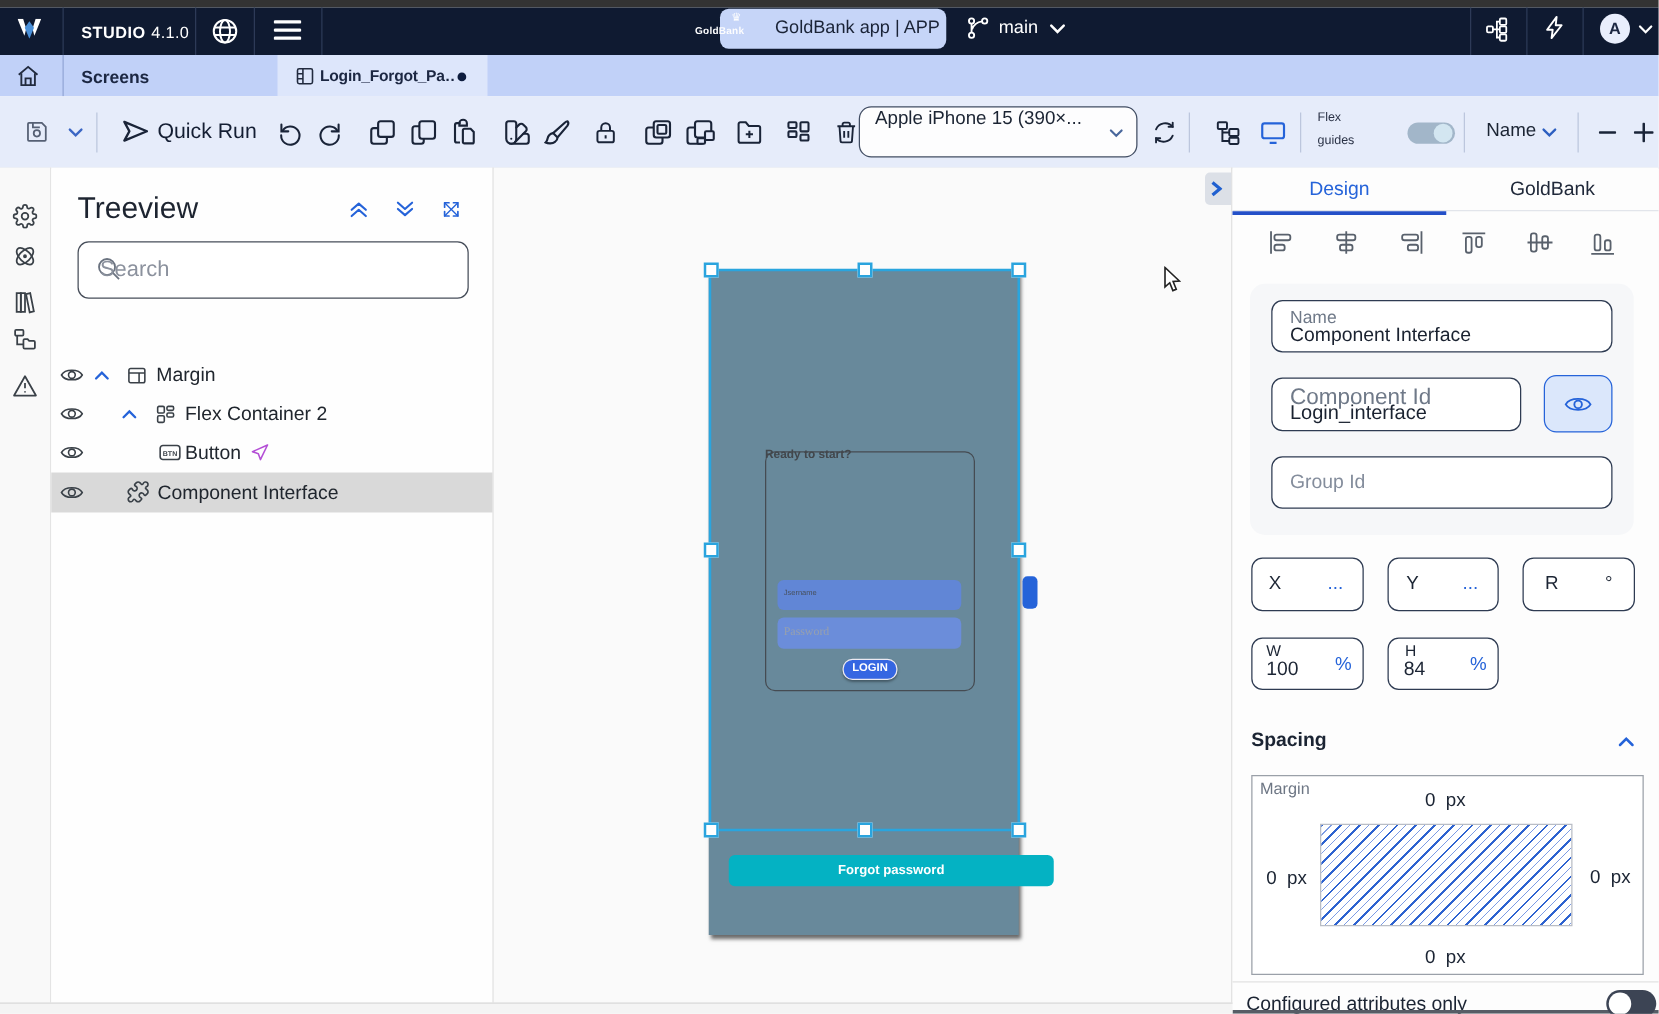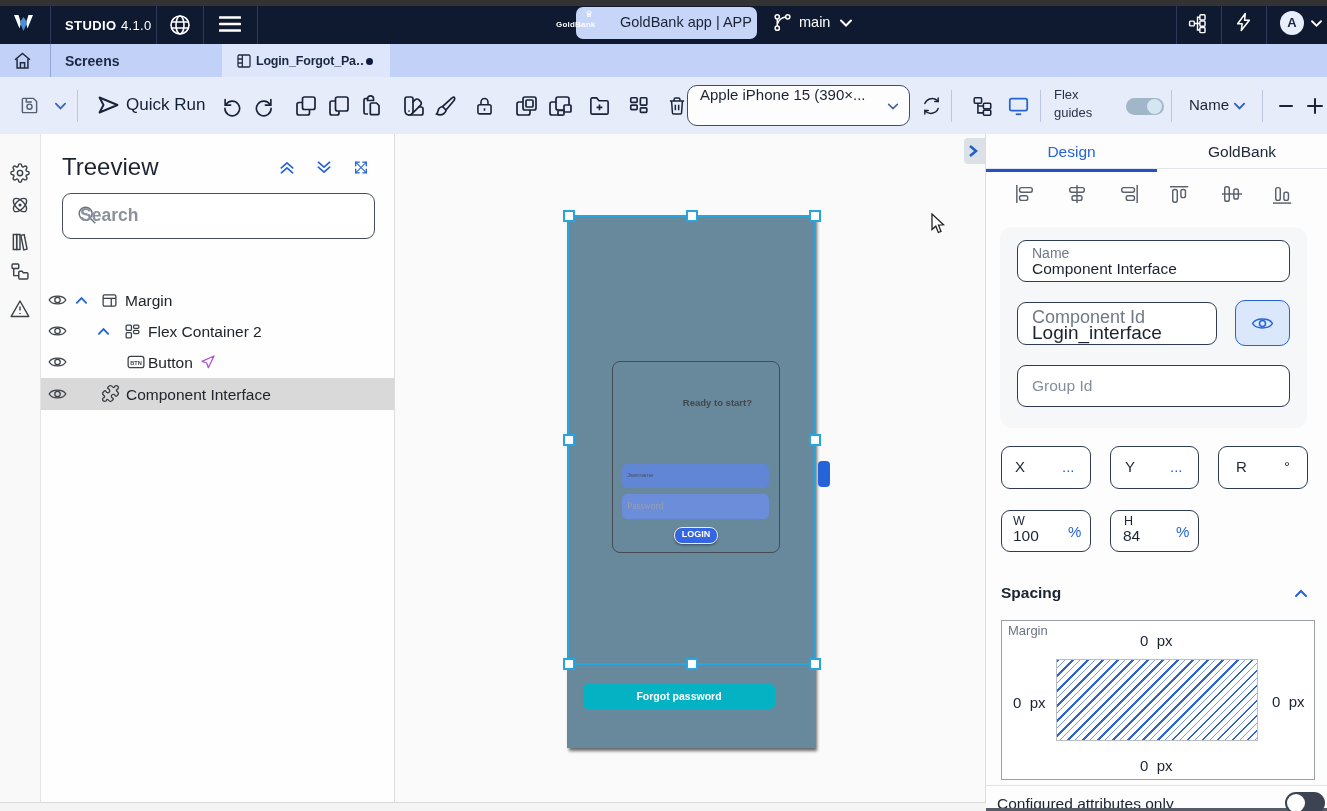--- a/index.html
+++ b/index.html
@@ -197,21 +197,21 @@
     <rect x="13" y="16.5" width="8" height="5.5" rx="1"></rect>
     <path d="M7 9 V12 H13 M7 12 V19.5 H13"></path>
   </svg>
 
   <svg class="abs" style="left:1007px;top:95px;" width="23" height="22" viewBox="0 0 24 24" fill="none" stroke="#2563d9" stroke-width="1.9">
     <rect x="2.5" y="4" width="19" height="13" rx="2"></rect>
     <path d="M9 21 H15"></path>
   </svg>
 
   <div class="abs" style="left:1040px;top:90px;width:1px;height:32px;background:#bcc6dd;"></div>
-  <div class="abs" style="left:1054px;top:86px;color:#2a3246;font-size:13px;line-height:17.5px;">Flex<br>guides</div>
+  <div class="abs" style="left:1054px;top:86px;color:#2a3246;font-size:10px;line-height:17.5px;">Flex<br>guides</div>
   <div class="abs" style="left:1126px;top:98px;width:38px;height:17px;border-radius:9px;background:#a2b6c9;"></div>
   <div class="abs" style="left:1147px;top:99px;width:15px;height:15px;border-radius:50%;background:#d3e6f1;"></div>
   <div class="abs" style="left:1171px;top:90px;width:1px;height:32px;background:#bcc6dd;"></div>
 
   <div class="abs" style="left:1189px;top:96px;color:#1b2433;font-size:15px;">Name</div>
   <svg class="abs" style="left:1233px;top:101px;" width="13" height="10" viewBox="0 0 14 10" fill="none" stroke="#2d5fc0" stroke-width="2" stroke-linecap="round">
       <path d="M2 2.5 L7 7.5 L12 2.5"></path>
     </svg>
   <div class="abs" style="left:1262px;top:90px;width:1px;height:32px;background:#bcc6dd;"></div>
 
@@ -267,21 +267,21 @@
   <svg class="abs" style="left:352px;top:159px;" width="18" height="17" viewBox="0 0 24 24" fill="none" stroke="#2563d9" stroke-width="1.9" stroke-linecap="round" stroke-linejoin="round">
     <path d="M4.5 4.5 L19.5 19.5 M19.5 4.5 L4.5 19.5" stroke-width="1.5"></path>
     <path d="M4.5 9.5 V4.5 H9.5 M14.5 4.5 H19.5 V9.5 M19.5 14.5 V19.5 H14.5 M9.5 19.5 H4.5 V14.5"></path>
   </svg>
 
   <div class="abs" style="left:62px;top:193px;width:313px;height:46px;border:1.4px solid #474e5a;border-radius:9px;box-sizing:border-box;background:#fff;"></div>
   <svg class="abs" style="left:76px;top:204px;" width="22" height="22" viewBox="0 0 24 24" fill="none" stroke="#6b7380" stroke-width="1.6">
     <circle cx="10.5" cy="10.5" r="7"></circle>
     <path d="M15.6 15.6 L21 21"></path>
   </svg>
-  <div class="abs" style="left:80px;top:205px;color:#8b919d;font-size:17.5px;font-weight:bold;">Search</div>
+  <div class="abs" style="left:80px;top:205px;color:#8b919d;font-size:17.5px;">Search</div>
 
   <div class="abs" style="left:41px;top:378px;width:353px;height:32px;background:#d9d9d9;"></div>
 
   <svg class="abs" style="left:48px;top:292px;" width="19" height="16" viewBox="0 0 24 20" fill="none" stroke="#3a4148" stroke-width="1.6">
     <path d="M1.5 10 C5 3.5 19 3.5 22.5 10 C19 16.5 5 16.5 1.5 10 Z"></path>
       <circle cx="12" cy="10" r="3.4"></circle>
   </svg>
   <svg class="abs" style="left:48px;top:323px;" width="19" height="16" viewBox="0 0 24 20" fill="none" stroke="#3a4148" stroke-width="1.6">
     <path d="M1.5 10 C5 3.5 19 3.5 22.5 10 C19 16.5 5 16.5 1.5 10 Z"></path>
       <circle cx="12" cy="10" r="3.4"></circle>
@@ -334,28 +334,28 @@
 <div id="canvas">
 
   <div class="abs" style="left:964px;top:138px;width:21px;height:26px;background:#dce0e7;border-radius:4px 0 0 4px;"></div>
   <svg class="abs" style="left:968px;top:144px;" width="10" height="14" viewBox="0 0 10 14" fill="none" stroke="#2060d0" stroke-width="2.6">
       <path d="M2 2 L8 7 L2 12"></path>
     </svg>
 
   <div class="abs" style="left:567px;top:216px;width:248px;height:532px;background:#68899b;box-shadow:2px 3px 3px rgba(10,10,10,0.6);"></div>
 
   <div class="abs" style="left:612px;top:361px;width:168px;height:192px;border:1.4px solid #454b52;border-radius:8px;box-sizing:border-box;"></div>
-  <div class="abs" style="left:612px;top:397px;width:140px;height:12px;color:#42474c;font-size:9.5px;font-weight:bold;text-align:right;">Ready to start?</div>
+  <div class="abs" style="left:612px;top:358px;width:140px;height:12px;color:#42474c;font-size:9.5px;font-weight:bold;text-align:left;">Ready to start?</div>
   <div class="abs" style="left:622px;top:464px;width:147px;height:24px;background:#6186d6;border-radius:5px;"></div>
   <div class="abs" style="left:627px;top:472px;color:#47505e;font-size:6px;">Jsername</div>
   <div class="abs" style="left:622px;top:494px;width:147px;height:25px;background:#6b8dda;border-radius:5px;"></div>
   <div class="abs" style="left:627px;top:501px;color:#97a0ae;font-size:9.5px;font-family:'Liberation Serif',serif;text-align:center;">Password</div>
   <div class="abs" style="left:674px;top:527px;width:44px;height:16.5px;background:#3566e2;border:1.4px solid #eceaf2;border-radius:8px;box-sizing:border-box;color:#ffffff;font-size:9px;font-weight:bold;text-align:center;line-height:13.5px;box-shadow:0 1.5px 2px rgba(0,0,0,0.35);">LOGIN</div>
 
-  <div class="abs" style="left:583px;top:684px;width:192px;height:25px;background:#04b2c3;border-radius:5px;color:#ffffff;font-size:10.5px;font-weight:bold;text-align:center;line-height:25px;">Forgot password</div>
+  <div class="abs" style="left:583px;top:684px;width:260px;height:25px;background:#04b2c3;border-radius:5px;color:#ffffff;font-size:10.5px;font-weight:bold;text-align:center;line-height:25px;">Forgot password</div>
 
   <div class="abs" style="left:567px;top:215px;width:249px;height:450px;border:2px solid #29a5de;box-sizing:border-box;"></div>
 
   <div class="abs" style="left:563px;top:210px;width:12px;height:12px;background:#fff;border:2px solid #2aa4de;box-sizing:border-box;"></div>
   <div class="abs" style="left:686px;top:210px;width:12px;height:12px;background:#fff;border:2px solid #2aa4de;box-sizing:border-box;"></div>
   <div class="abs" style="left:809px;top:210px;width:12px;height:12px;background:#fff;border:2px solid #2aa4de;box-sizing:border-box;"></div>
   <div class="abs" style="left:563px;top:434px;width:12px;height:12px;background:#fff;border:2px solid #2aa4de;box-sizing:border-box;"></div>
   <div class="abs" style="left:809px;top:434px;width:12px;height:12px;background:#fff;border:2px solid #2aa4de;box-sizing:border-box;"></div>
   <div class="abs" style="left:563px;top:658px;width:12px;height:12px;background:#fff;border:2px solid #2aa4de;box-sizing:border-box;"></div>
   <div class="abs" style="left:686px;top:658px;width:12px;height:12px;background:#fff;border:2px solid #2aa4de;box-sizing:border-box;"></div>
@@ -406,21 +406,21 @@
       <rect x="4" y="4" width="5" height="14" rx="2"></rect>
       <rect x="13" y="9" width="5" height="9" rx="2"></rect>
   </svg>
 
   <div class="abs" style="left:1000px;top:227px;width:307px;height:201px;background:#f6f7f9;border-radius:12px;"></div>
   <div class="abs" style="left:1017px;top:240px;width:273px;height:42px;background:#fff;border:1.3px solid #2e3b52;border-radius:9px;box-sizing:border-box;"></div>
   <div class="abs" style="left:1032px;top:245px;color:#6f7988;font-size:14px;">Name</div>
   <div class="abs" style="left:1032px;top:260px;color:#1a2230;font-size:15.5px;">Component Interface</div>
   <div class="abs" style="left:1017px;top:302px;width:200px;height:43px;background:#fff;border:1.3px solid #2e3b52;border-radius:9px;box-sizing:border-box;"></div>
   <div class="abs" style="left:1032px;top:307px;color:#6f7988;font-size:18px;">Component Id</div>
-  <div class="abs" style="left:1032px;top:322px;color:#1a2230;font-size:19px;">Login_interface</div>
+  <div class="abs" style="left:1032px;top:322px;color:#1a2230;font-size:16px;">Login_interface</div>
   <div class="abs" style="left:1235px;top:300px;width:55px;height:46px;background:#dbe7fb;border:1.5px solid #2563d9;border-radius:10px;box-sizing:border-box;"></div>
   <svg class="abs" style="left:1251px;top:315px;" width="23" height="17" viewBox="0 0 24 18" fill="none" stroke="#2563d9" stroke-width="1.6">
     <path d="M1.5 9 C5 2.8 19 2.8 22.5 9 C19 15.2 5 15.2 1.5 9 Z"></path>
       <circle cx="12" cy="9" r="3.2"></circle>
   </svg>
   <div class="abs" style="left:1017px;top:365px;width:273px;height:42px;background:#fff;border:1.3px solid #2e3b52;border-radius:9px;box-sizing:border-box;"></div>
   <div class="abs" style="left:1032px;top:377px;color:#848d9c;font-size:15.5px;">Group Id</div>
 
   <div class="abs" style="left:1001px;top:446px;width:90px;height:43px;background:#fff;border:1.3px solid #2e3b52;border-radius:9px;box-sizing:border-box;"></div>
   <div class="abs" style="left:1015px;top:458px;color:#1c2534;font-size:15px;">X</div>

